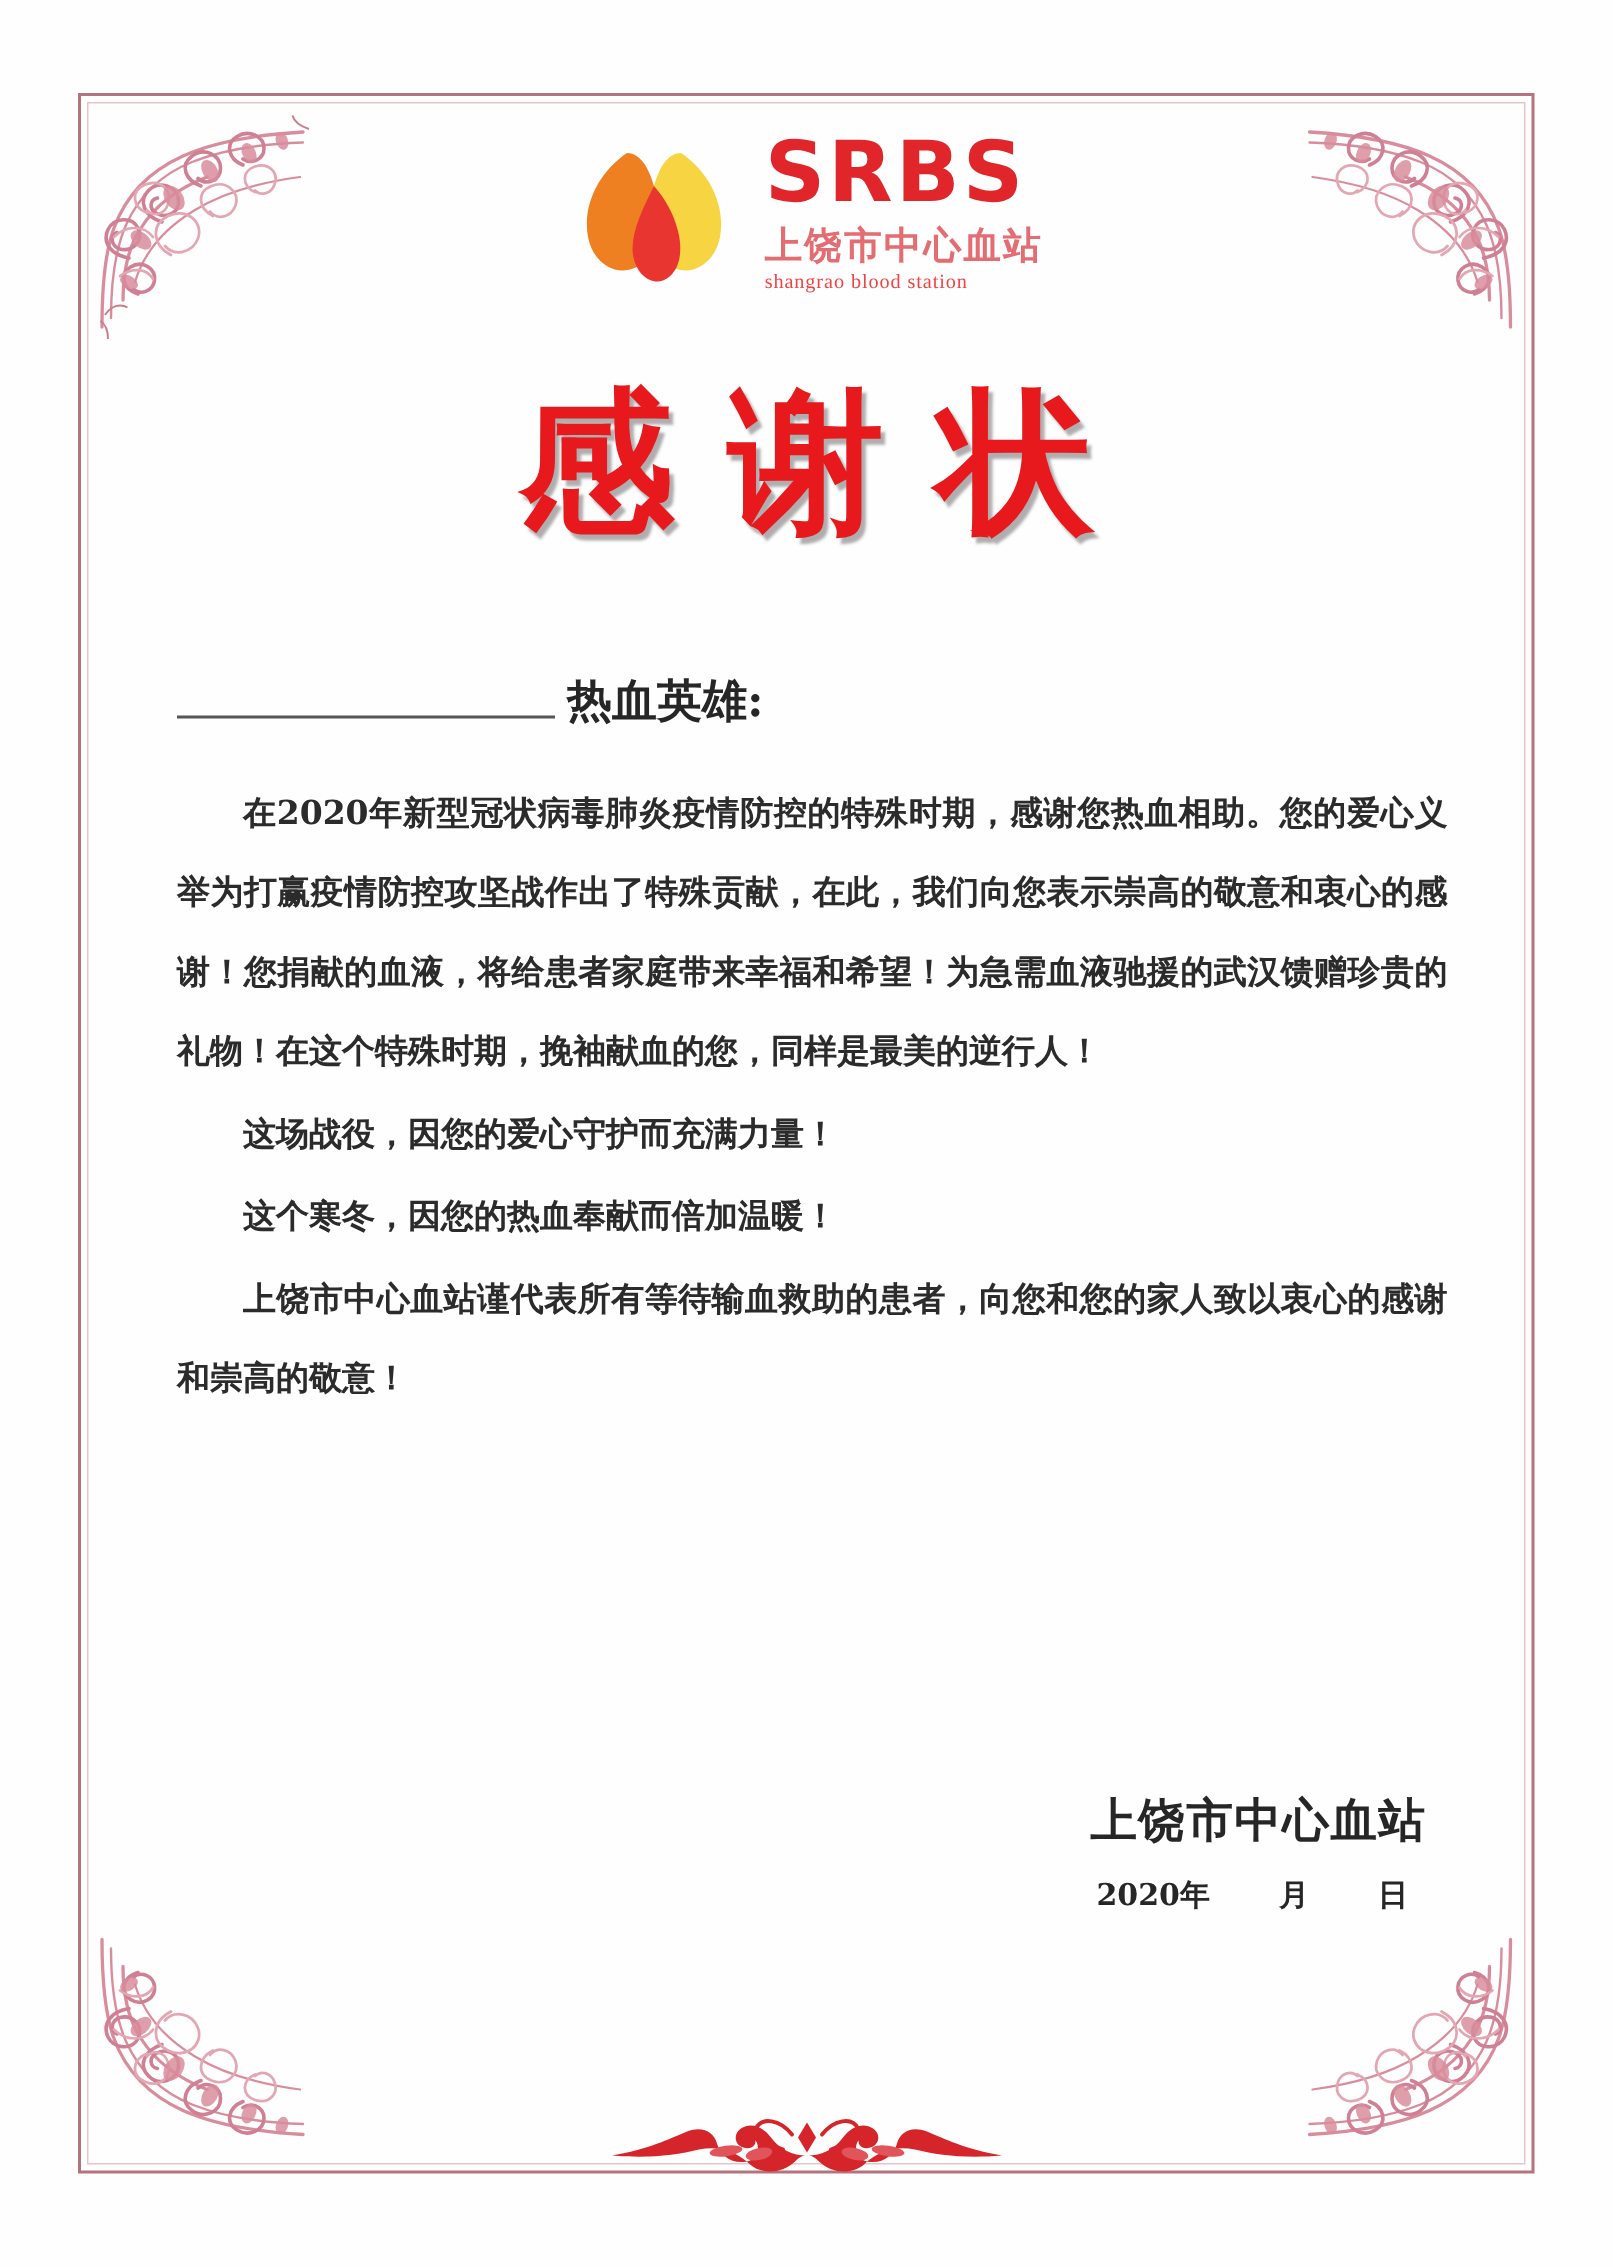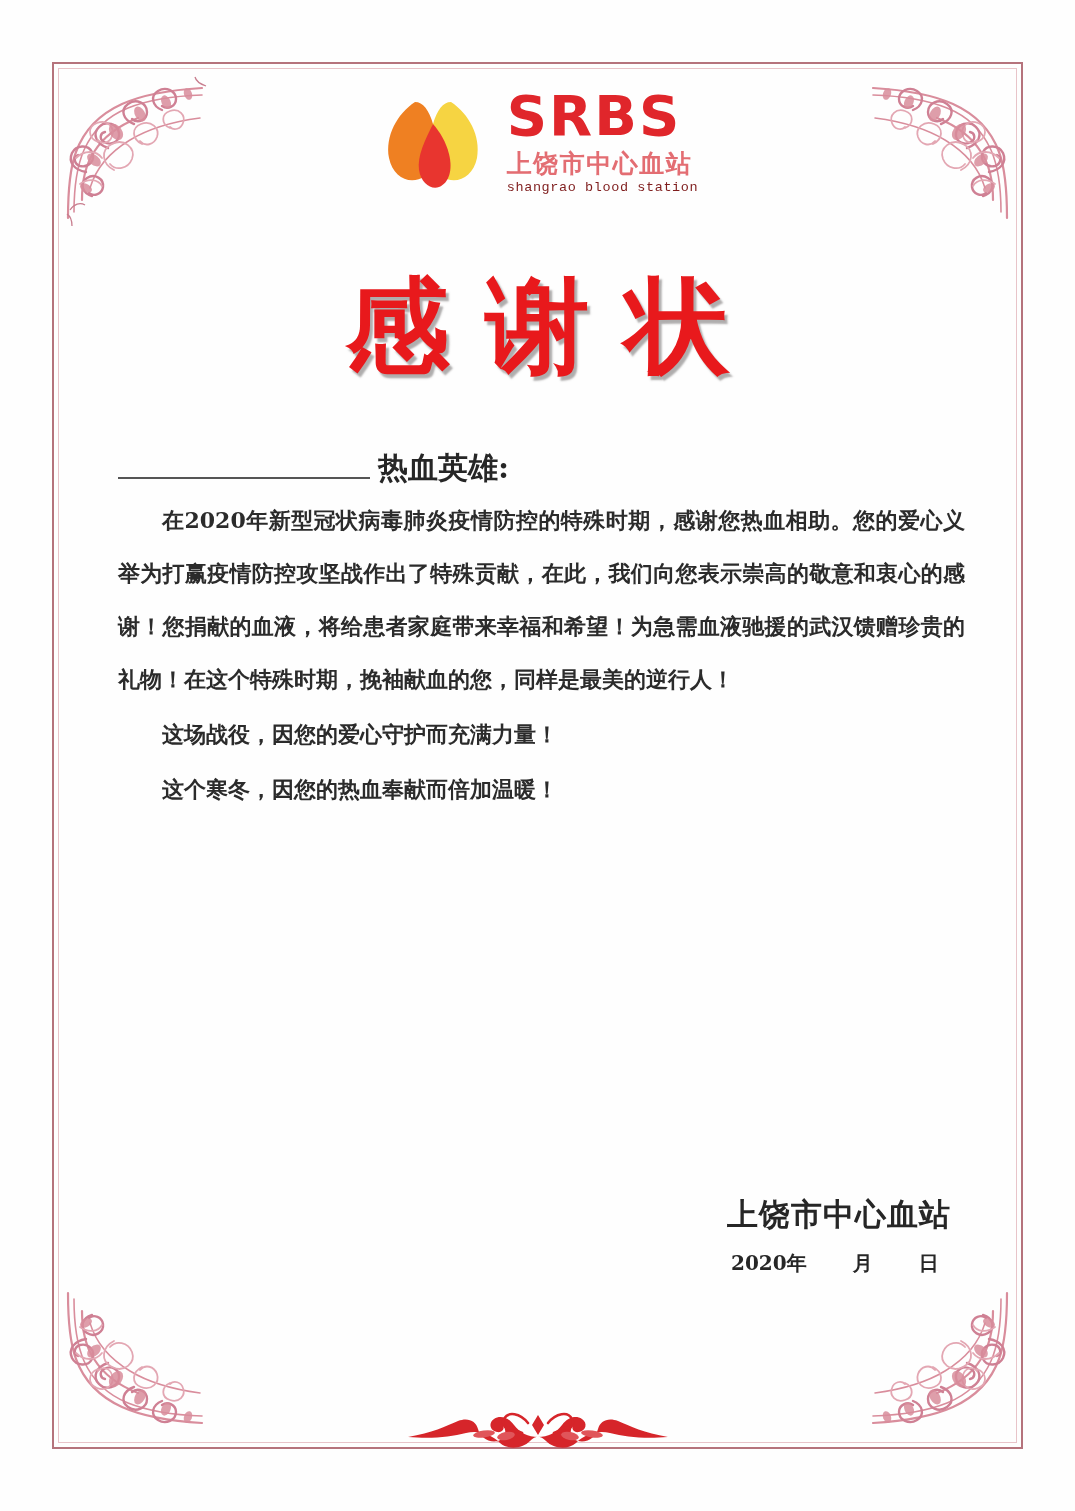--- a/index.html
+++ b/index.html
@@ -87,33 +87,33 @@
   .logo-cn {
     font-family: "DejaVu Sans", sans-serif;
     font-weight: 700;
     font-size: 25px;
     line-height: 1.25;
     letter-spacing: 1.5px;
     color: #e36d72;
     margin-top: 4px;
   }
   .logo-en {
-    font-family: Liberation Mono, monospace;
+    font-family: Liberation Serif, serif;
     font-size: 13.5px;
     line-height: 1.2;
     letter-spacing: 0.6px;
-    color: #7f1d1d;
+    color: #ef4444;
     margin-top: 1px;
   }
 
   
   .title {
     position: absolute;
     left: 0; right: 0;
-    top: 269px;
+    top: 251px;
     text-align: center;
     font-family: "DejaVu Serif", "Liberation Serif", serif;
     font-weight: 700;
     font-size: 104px;
     line-height: 1.1;
     letter-spacing: 36px;
     text-indent: 36px;
     color: #e8191c;
     text-shadow: 3px 4px 2px rgba(110,105,105,0.55);
   }
@@ -123,21 +123,21 @@
     position: absolute;
     left: 118px;
     right: 110px;
     top: 450px;
     color: #2b2b2b;
   }
 
   .salutation {
     display: flex;
     align-items: flex-end;
-    margin-bottom: 8px;
+    margin-bottom: 30px;
   }
   .blank-line {
     display: inline-block;
     width: 252px;
     border-bottom: 2.5px solid #555;
     margin-right: 8px;
     margin-bottom: 7px;
   }
   .salutation-name {
     font-family: "DejaVu Serif", serif;
@@ -374,20 +374,21 @@
   <div class="content">
 
     <div class="salutation">
       <span class="blank-line"></span>
       <span class="salutation-name">热血英雄:</span>
     </div>
 
     <p class="para">在2020年新型冠状病毒肺炎疫情防控的特殊时期，感谢您热血相助。您的爱心义举为打赢疫情防控攻坚战作出了特殊贡献，在此，我们向您表示崇高的敬意和衷心的感谢！您捐献的血液，将给患者家庭带来幸福和希望！为急需血液驰援的武汉馈赠珍贵的礼物！在这个特殊时期，挽袖献血的您，同样是最美的逆行人！</p>
     <p class="para nojustify">这场战役，因您的爱心守护而充满力量！</p>
     <p class="para nojustify">这个寒冬，因您的热血奉献而倍加温暖！</p>
+    <p class="para">上饶市中心血站谨代表所有等待输血救助的患者，向您和您的家人致以衷心的感谢和崇高的敬意！</p>
   </div>
 
   <div class="signature">
     <div class="sig-org">上饶市中心血站</div>
     <div class="sig-date">
       <span>2020</span><span>年</span><span class="gap"></span><span>月</span><span class="gap"></span><span>日</span>
     </div>
   </div>
 
 </div>

